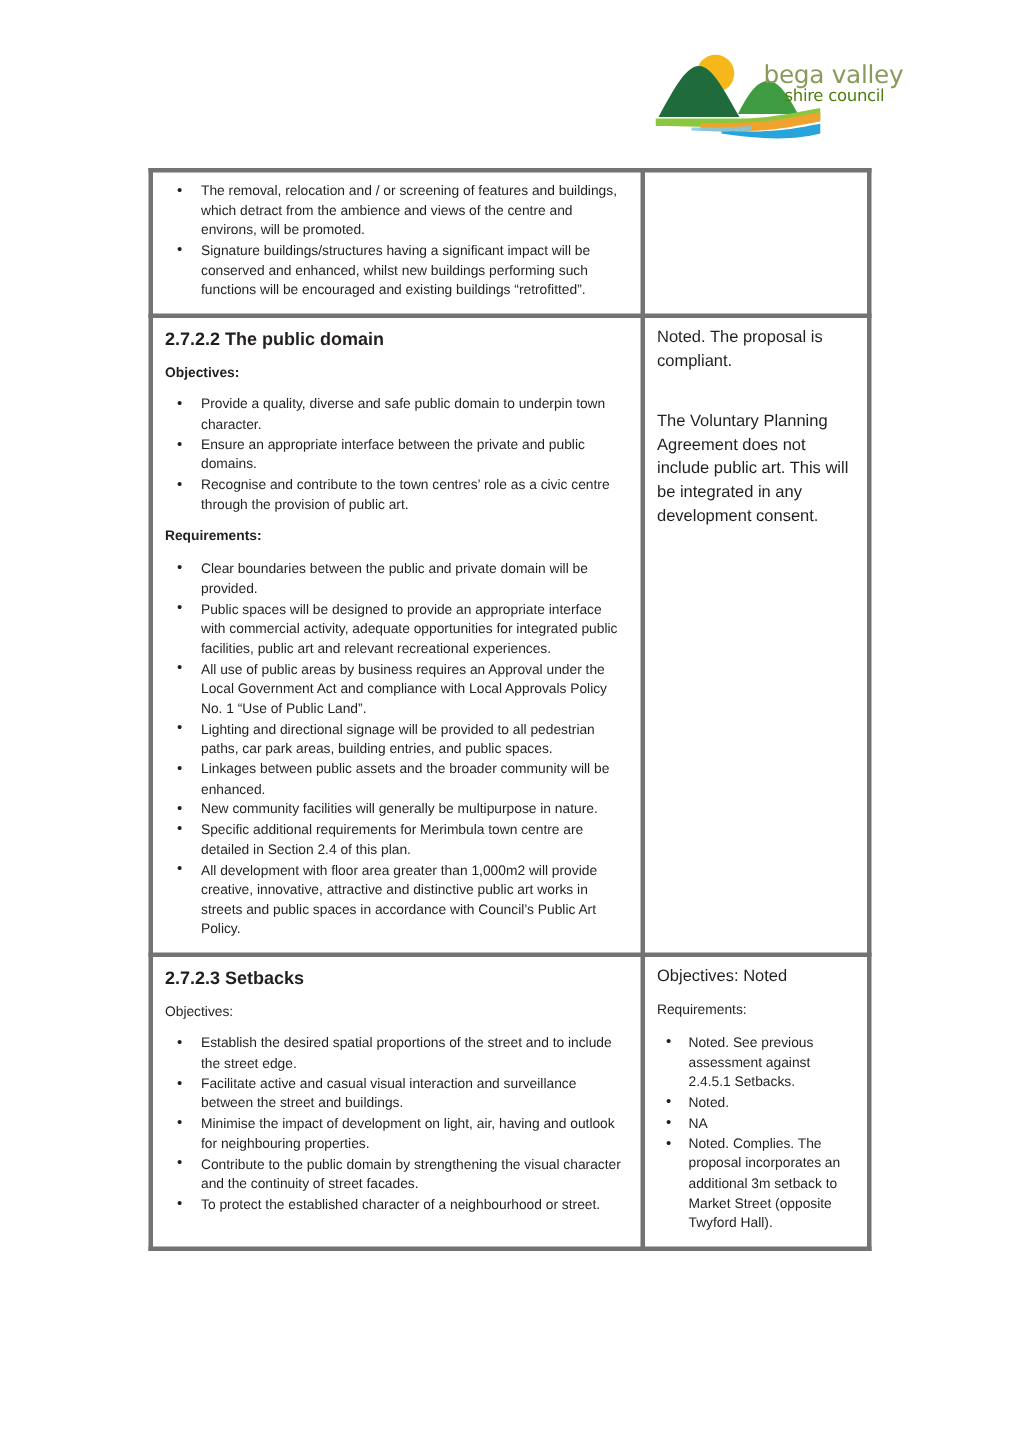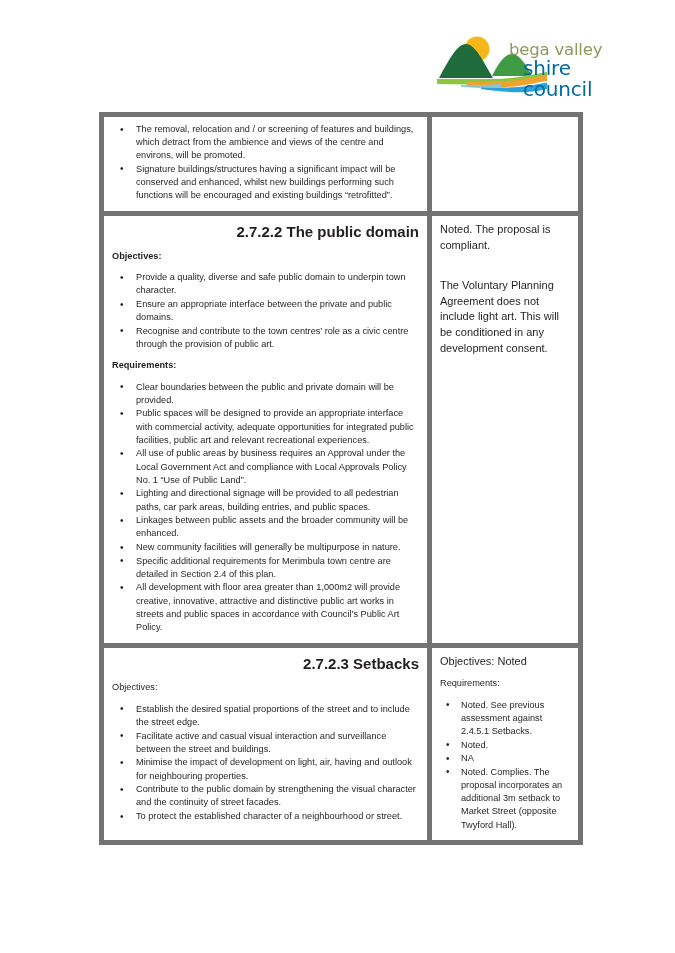--- a/index.html
+++ b/index.html
@@ -46,51 +46,50 @@
   .logo-line1 {
     font-family: "DejaVu Sans", sans-serif;
     font-size: 16.5px;
     letter-spacing: -0.2px;
     color: #8a9a5b;
     line-height: 1.05;
     font-weight: 400;
   }
   .logo-line2 {
     font-family: "DejaVu Sans", sans-serif;
-    font-size: 20px;
+    font-size: 11px;
     letter-spacing: -0.2px;
-    color: #0369a1;
+    color: #4d7c0f;
     line-height: 1.05;
     padding-left: 14px;
     font-weight: 400;
   }
 
   
   .assess-table {
     position: absolute;
     left: 99px;
     top: 112px;
     width: 479px;
     border-collapse: collapse;
     table-layout: fixed;
   }
   .assess-table td {
-    border: 5px solid #737373;
+    border: 3px solid #737373;
     vertical-align: top;
     padding: 6px 8px 8px 8px;
   }
   .col-left { width: 328px; }
   .col-right { width: 151px; }
 
   .sec-head {
-    font-size: 15px;
+    font-size: 12px;
     font-weight: bold;
     margin: 1px 0 9px 0;
     line-height: 1.25;
-    text-align: right;
   }
   .sub-head {
     font-size: 9.2px;
     font-weight: bold;
     margin: 0 0 9px 0;
     line-height: 1.25;
   }
   .sub-head-plain {
     font-size: 9.2px;
     font-weight: normal;
@@ -208,21 +207,21 @@
             <li>Lighting and directional signage will be provided to all pedestrian paths, car park areas, building entries, and public spaces.</li>
             <li>Linkages between public assets and the broader community will be enhanced.</li>
             <li>New community facilities will generally be multipurpose in nature.</li>
             <li>Specific additional requirements for Merimbula town centre are detailed in Section 2.4 of this plan.</li>
             <li>All development with floor area greater than 1,000m2 will provide creative, innovative, attractive and distinctive public art works in streets and public spaces in accordance with Council’s Public Art Policy.</li>
           </ul>
         </td>
         <td>
           <div class="para">Noted. The proposal is compliant.</div>
           <div class="gap"></div>
-          <div class="para last">The Voluntary Planning Agreement does not include light art.  This will be conditioned in any development consent.</div>
+          <div class="para last">The Voluntary Planning Agreement does not include public art.  This will be integrated in any development consent.</div>
         </td>
       </tr>
 
       <tr>
         <td>
           <div class="sec-head">2.7.2.3 Setbacks</div>
           <div class="sub-head-plain">Objectives:</div>
           <ul class="bul last">
             <li>Establish the desired spatial proportions of the street and to include the street edge.</li>
             <li>Facilitate active and casual visual interaction and surveillance between the street and buildings.</li>

